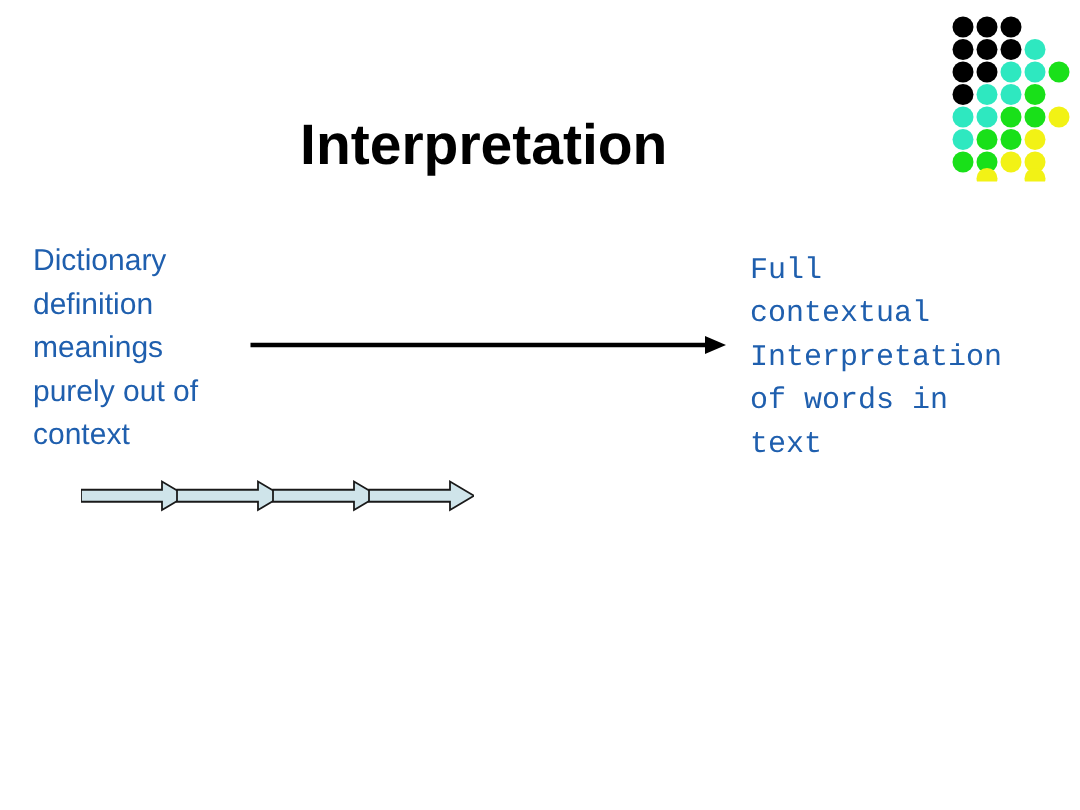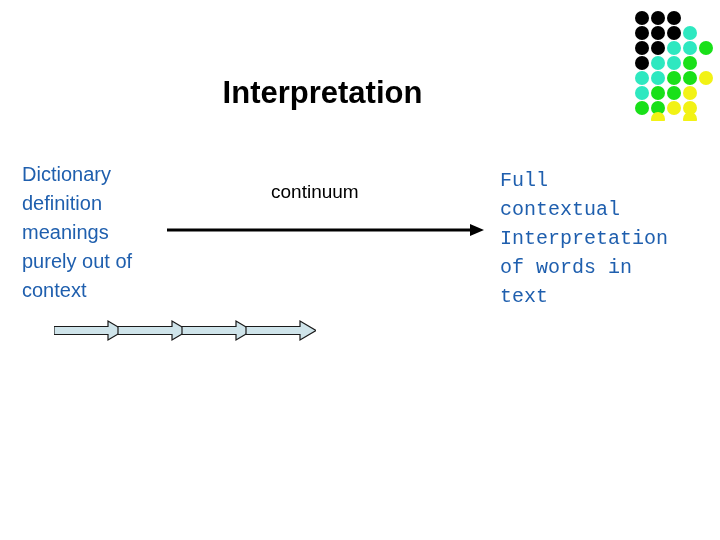--- a/index.html
+++ b/index.html
@@ -18,21 +18,21 @@
     overflow: hidden;
   }
 
   
   #slide-title {
     position: absolute;
     left: 0;
     top: 54px;
     width: 645px;
     text-align: center;
-    font-size: 31px;
+    font-size: 38px;
     line-height: 36px;
     color: #000000;
     letter-spacing: 0px;
     white-space: nowrap;
   }
 
   
   .body-text {
     position: absolute;
     color: #1f5FAE;
@@ -92,21 +92,20 @@
 </style>
 </head>
 <body>
 
 <div id="slide">
 
   <h1 id="slide-title">Interpretation</h1>
 
   <div id="left-text" class="body-text">Dictionary definition meanings purely out of context</div>
 
-  <div id="continuum-label">continuum</div>
 
   <div id="right-text" class="body-text">Full contextual Interpretation of words in text</div>
 
   <div id="continuum-arrow">
     <svg width="320" height="22" viewBox="0 0 320 22" xmlns="http://www.w3.org/2000/svg">
       <g>
         <line x1="1" y1="11" x2="307" y2="11" stroke="#000000" stroke-width="3"></line>
         <polygon points="304,5 318,11 304,17" fill="#000000"></polygon>
       </g>
     </svg>

